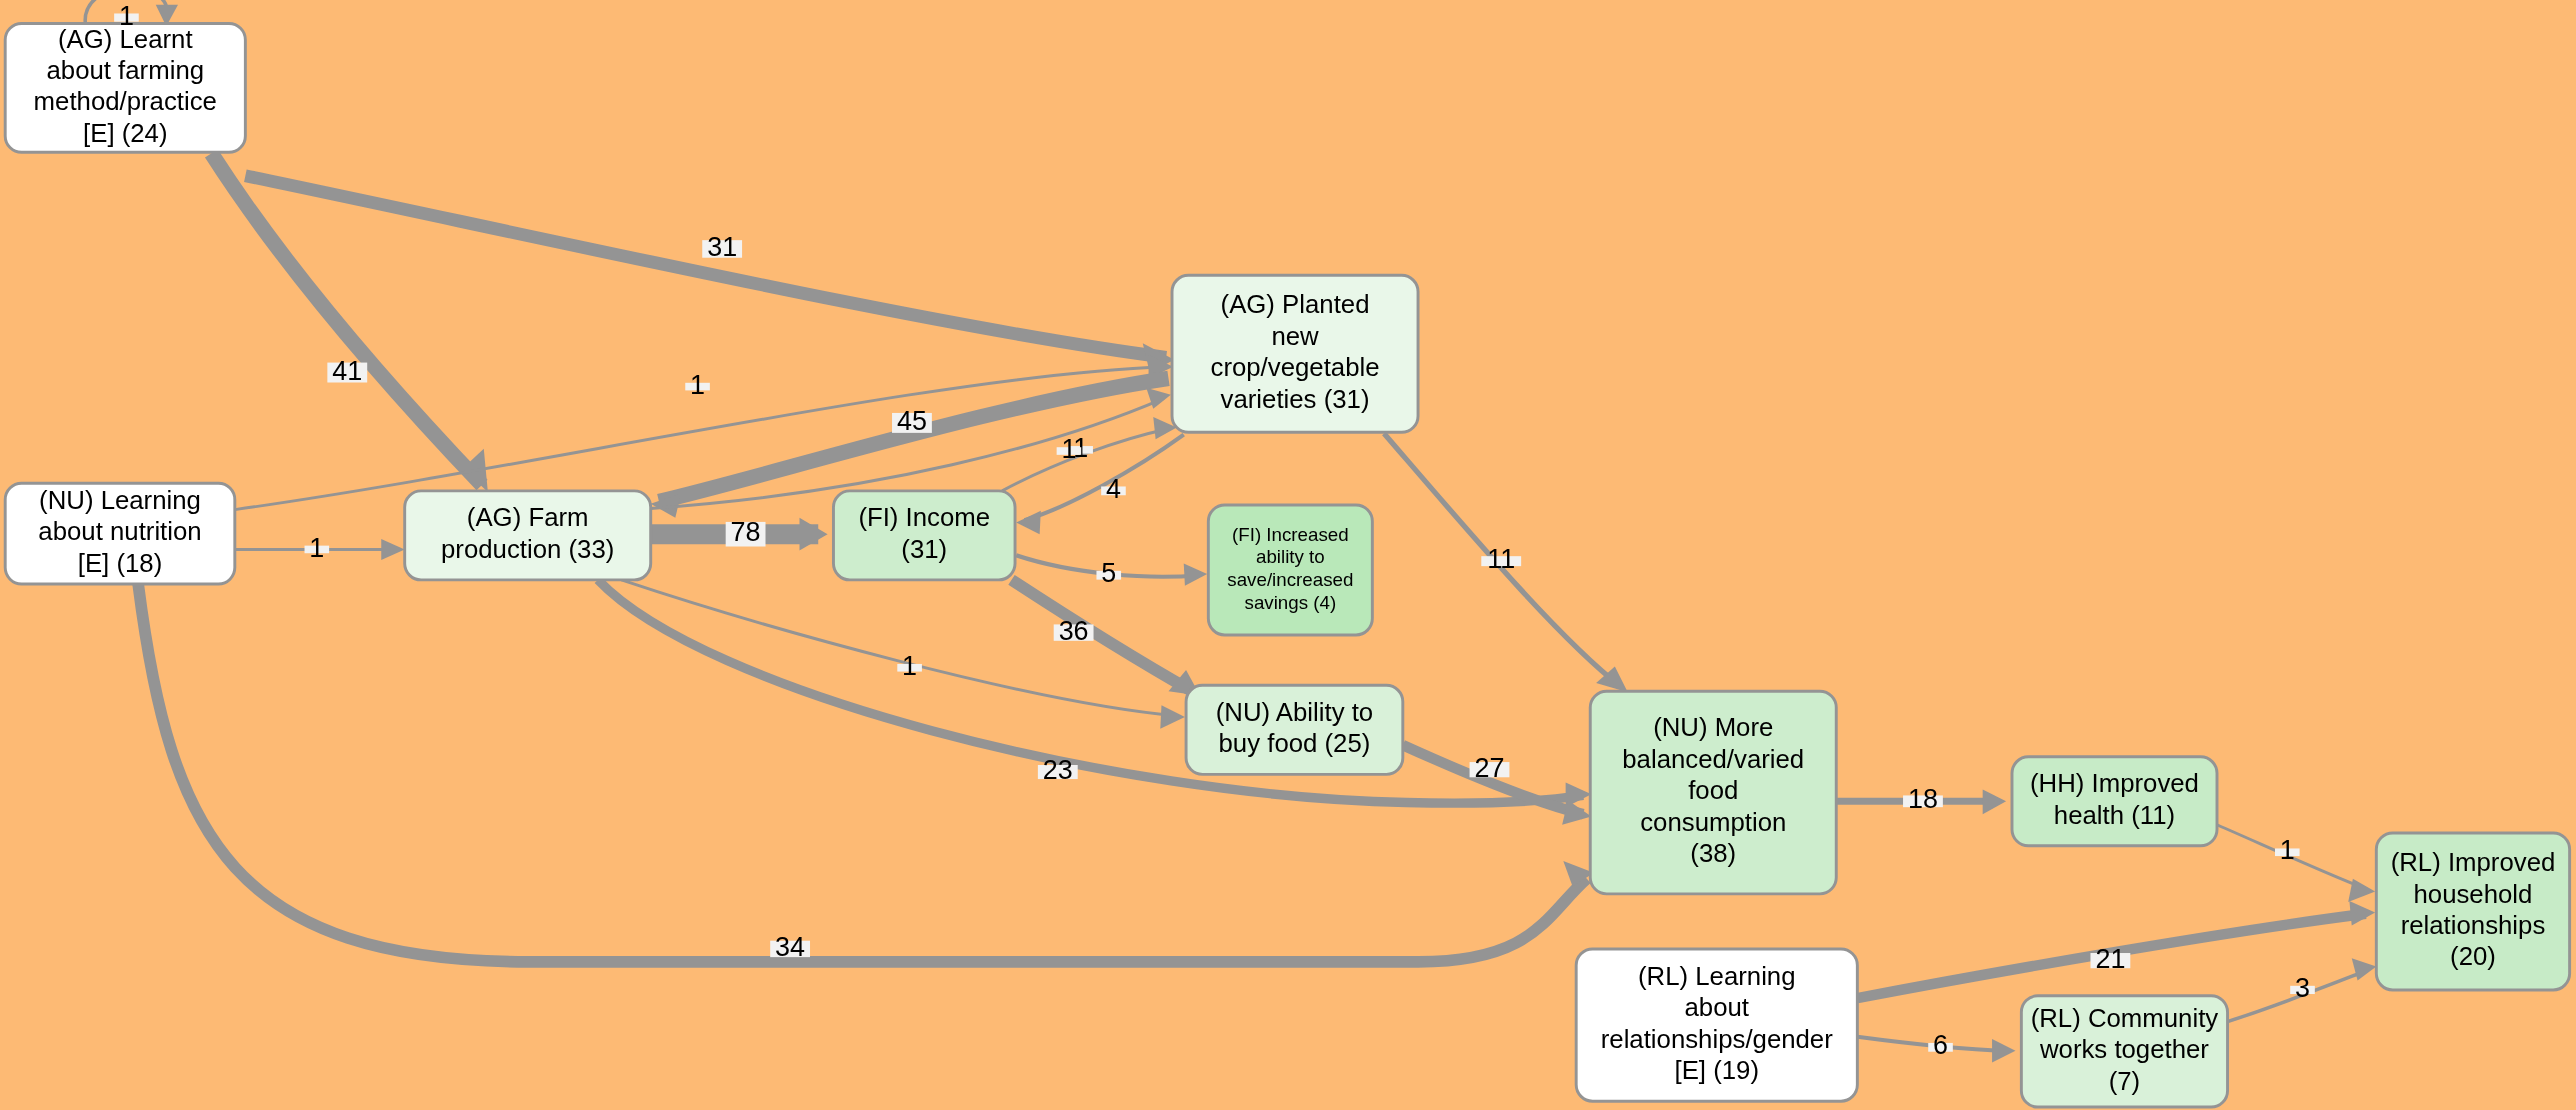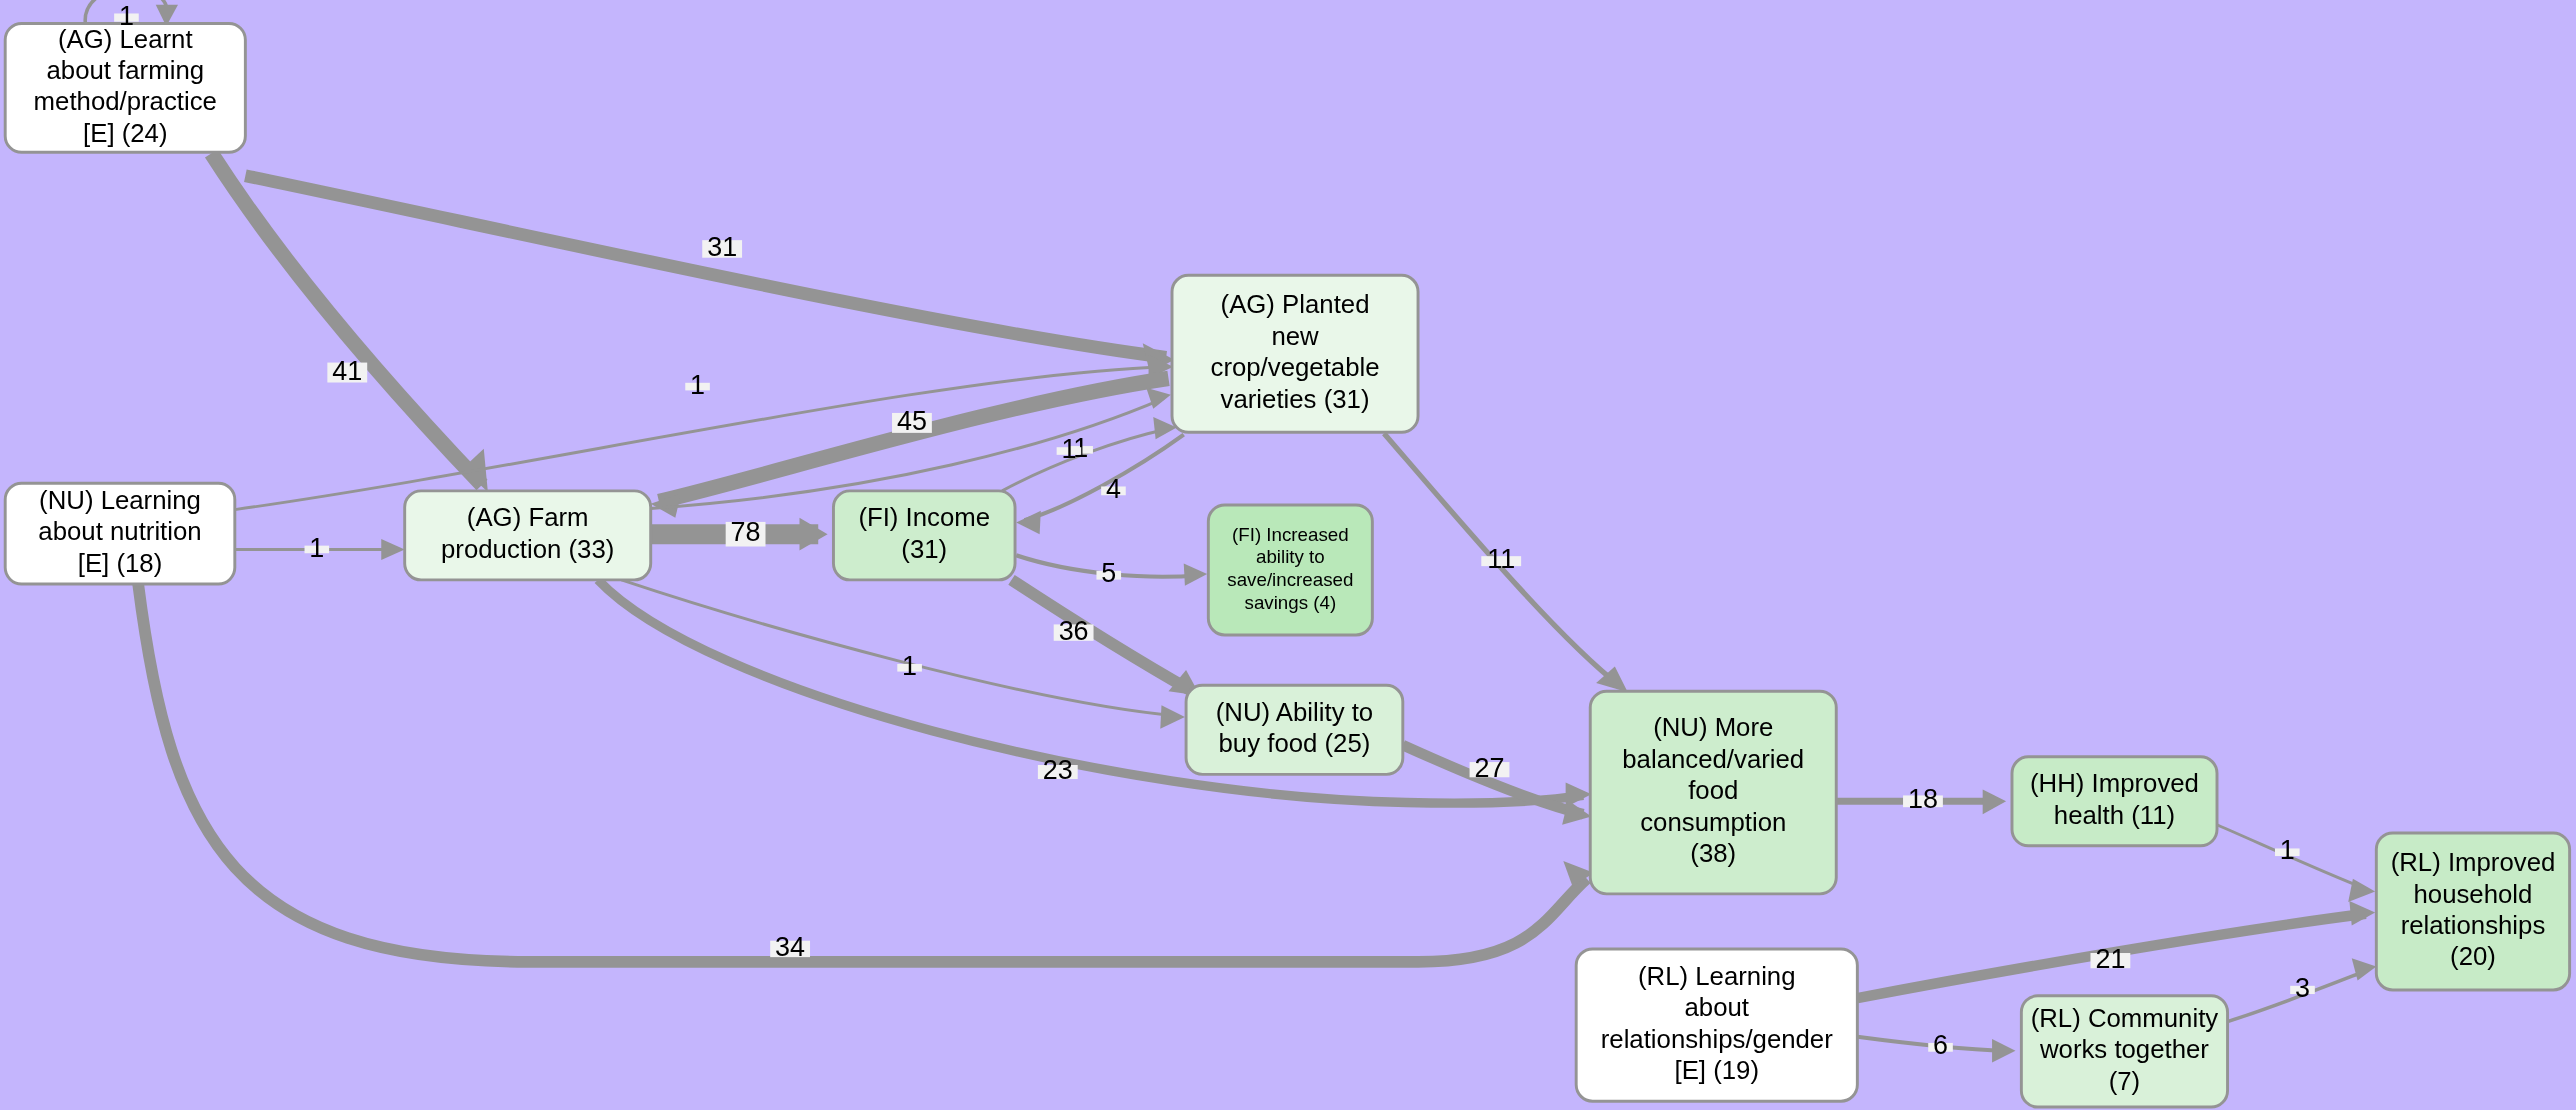--- a/index.html
+++ b/index.html
@@ -4,21 +4,21 @@
 <style>
   html, body {
     margin: 0;
     padding: 0;
     background: #ffffff;
   }
   #canvas-wrap {
     position: relative;
     width: 2576px;
     height: 1110px;
-    background: #c4b5fd;
+    background: #fdba74;
     overflow: hidden;
   }
   svg#graph {
     display: block;
     width: 2576px;
     height: 1110px;
     font-family: "Liberation Sans", sans-serif;
   }
   .node-shape {
     stroke: #949494;

